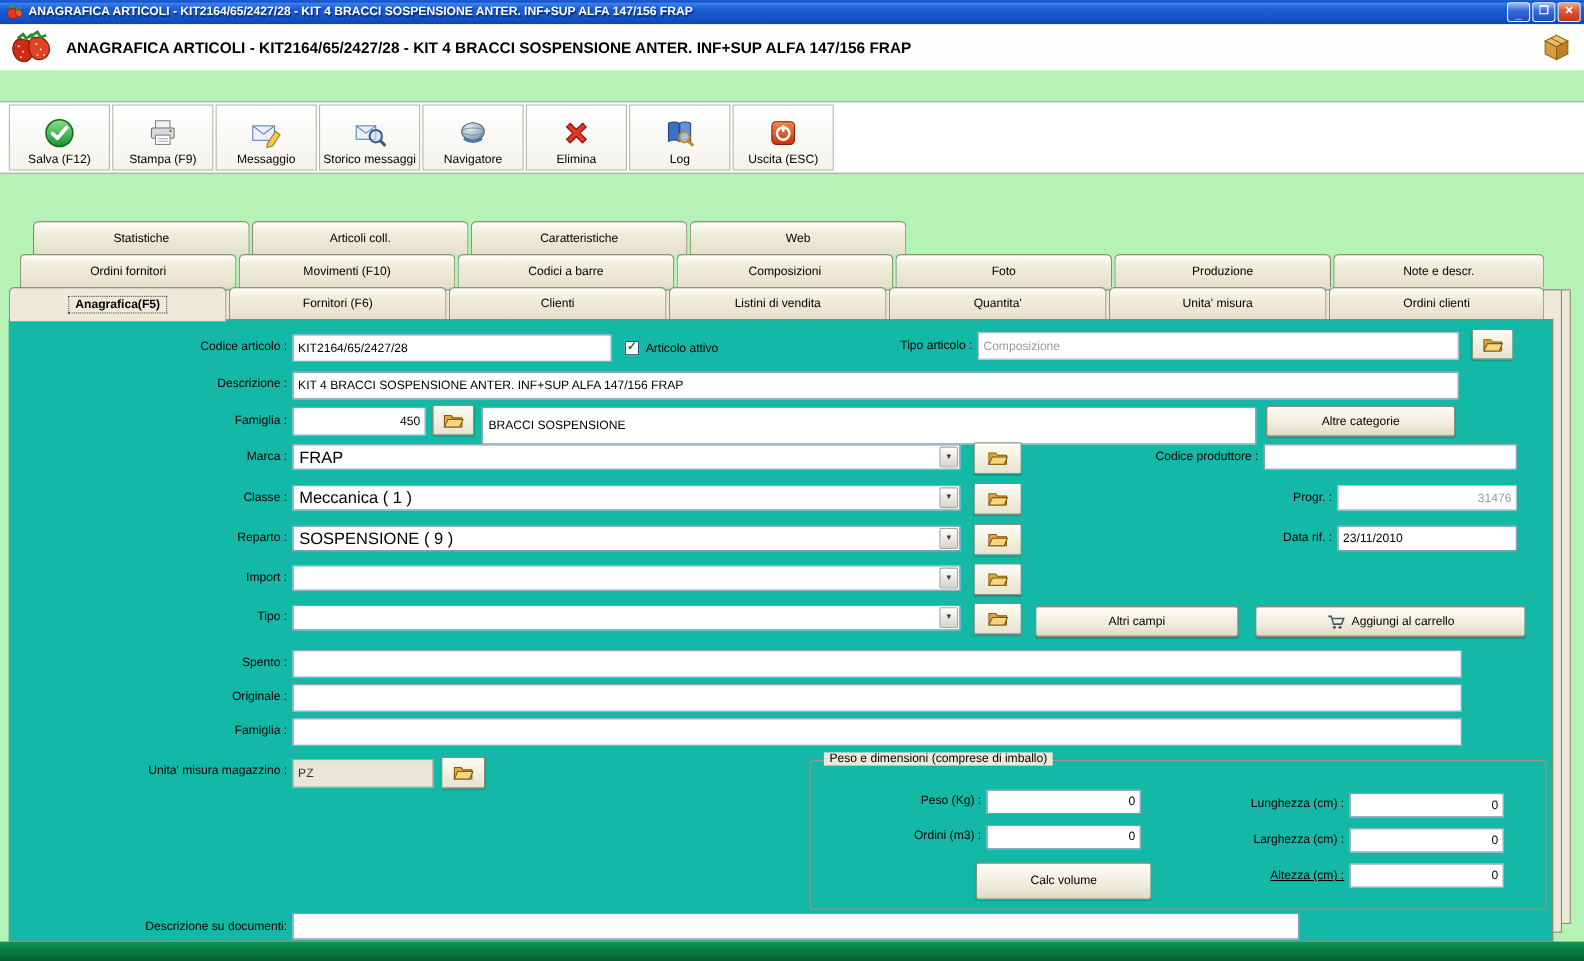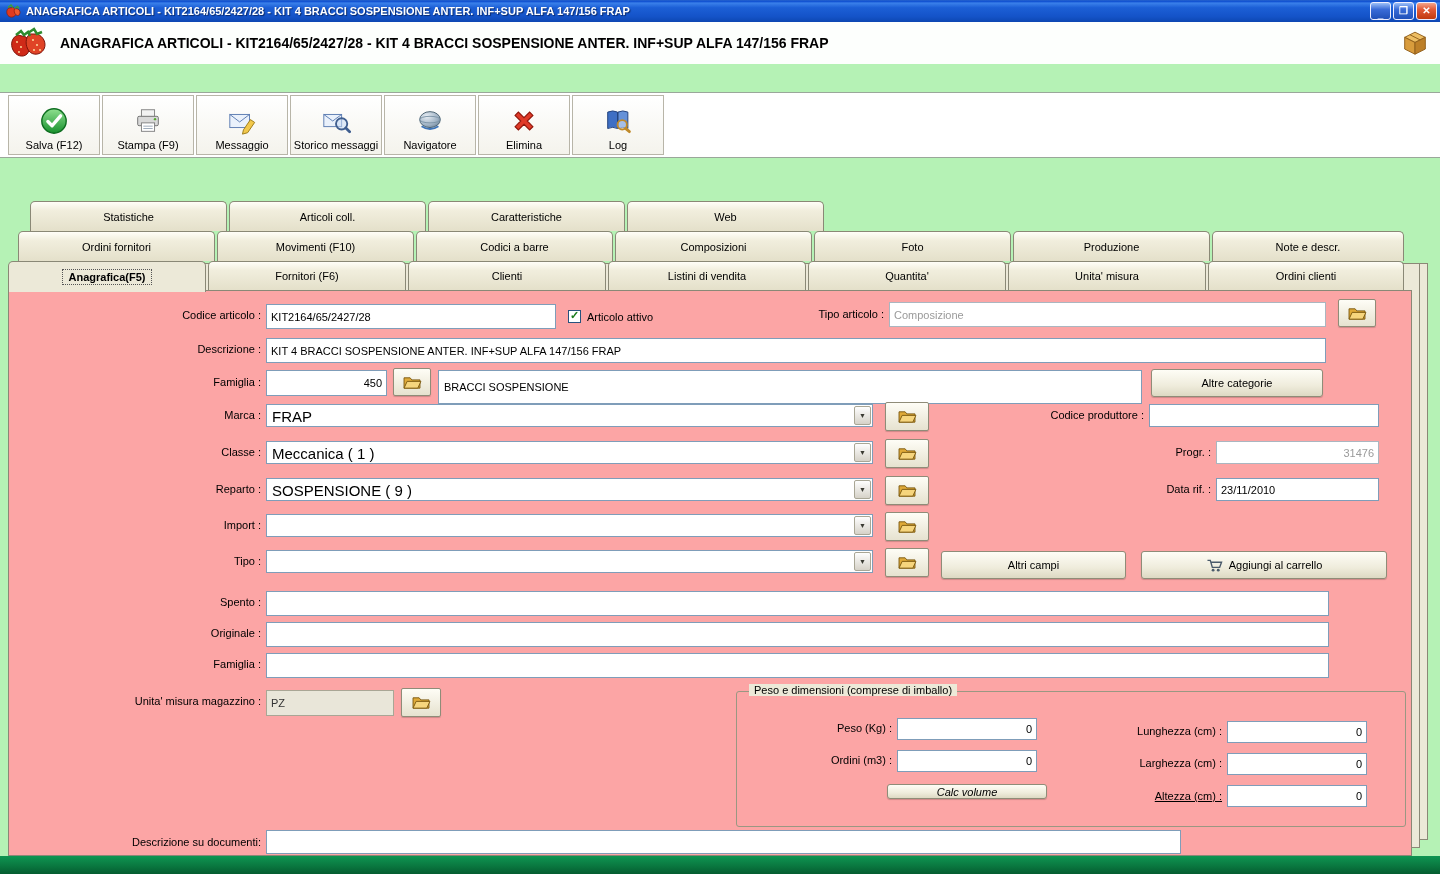--- a/index.html
+++ b/index.html
@@ -39,21 +39,21 @@
     border:1px solid #8a8876; border-bottom:none; border-radius:5px 5px 0 0;
     display:flex; align-items:center; justify-content:center; font-size:11px; white-space:nowrap; color:#000; }
   .row1 .tab, .row2 .tab { height:30px; }
   .row3 { z-index:4; }
   .row3 .tab { height:29px; }
   .row3 .tab.active { height:31px; background:#ece9d8; font-weight:bold; }
   .tab.active .tablabel { outline:1px dotted #555; padding:1px 5px; }
 
   
   .stackpage { position:absolute; background:#ece9d8; border:1px solid #8a8876; z-index:0; }
-  .panel { position:absolute; left:8px; top:290px; width:1404px; height:566px; background:#fca5a5; border:1px solid #8a8876; z-index:3; }
+  .panel { position:absolute; left:8px; top:290px; width:1404px; height:566px; background:#14b8a6; border:1px solid #8a8876; z-index:3; }
 
   
   .lbl { position:absolute; text-align:right; font-size:11px; color:#000; white-space:nowrap; line-height:13px; }
   .lbl-left { position:absolute; text-align:left; font-size:11px; color:#000; white-space:nowrap; line-height:13px; }
   .inp { position:absolute; border:1px solid #7f9db9; background:#fff; font-family:"Liberation Sans",sans-serif; font-size:11px; color:#000; padding:0 4px; }
   .inp.right { text-align:right; }
   .inp.disabled { color:#9a9a9a; border-color:#aab6c0; }
   .inp.tanfield { background:#e9e6d9; border-color:#a9a695; color:#333; }
   .namebox { position:absolute; background:#fff; border:1px solid #7f9db9; display:flex; align-items:center; padding:16px 5px; font-size:11px; color:#000; }
   .combo { position:absolute; border:1px solid #7f9db9; background:#fff; }
@@ -192,20 +192,34 @@
       </div>
       <div class="tbtn">
         <svg viewBox="0 0 32 32" width="30" height="30">
           <path d="M5 6.5 q5.5 -2.5 10.5 0 V24 q-5 -2.5 -10.5 0 Z" fill="#3f6fc4" stroke="#1f3f7a"></path>
           <path d="M16 6.5 q5 -2.5 10.5 0 V24 q-5.5 -2.5 -10.5 0 Z" fill="#6591d8" stroke="#1f3f7a"></path>
           <circle cx="20.5" cy="20" r="5" fill="rgba(230,238,250,0.5)" stroke="#c08a2a" stroke-width="2"></circle>
           <path d="M24 23.8 l4.2 3.6" stroke="#c08a2a" stroke-width="3" stroke-linecap="round"></path>
         </svg>
         <span class="tlabel">Log</span>
       </div>
+      <div class="tbtn">
+        <svg viewBox="0 0 32 32" width="30" height="30">
+          <defs>
+              <linearGradient id="gexit" x1="0" y1="0" x2="0" y2="1">
+                <stop offset="0" stop-color="#f08a4a"></stop>
+                <stop offset="1" stop-color="#c8330a"></stop>
+              </linearGradient>
+            </defs>
+          <rect x="5" y="5" width="22" height="22" rx="4" fill="url(#gexit)" stroke="#7a2000"></rect>
+          <circle cx="16" cy="16.5" r="6" fill="none" stroke="#ffffff" stroke-width="2.4"></circle>
+          <rect x="14.8" y="8.5" width="2.4" height="6.5" rx="1.2" fill="#ffffff"></rect>
+        </svg>
+        <span class="tlabel">Uscita (ESC)</span>
+      </div>
     </div>
   </div>
 
   <div class="tabrow row1" style="left:30px;top:201px;justify-content:flex-end;">
     <div class="tab" style="width:197px">
         <span class="tablabel">Statistiche</span>
       </div>
     <div class="tab" style="width:197px">
         <span class="tablabel">Articoli coll.</span>
       </div>
@@ -380,21 +394,21 @@
           <path d="M1.5 14 L4.8 6.8 H19.5 L16.2 14 Z" fill="#f6d57d" stroke="#7c5a10"></path>
         </svg>
     </div>
 
     <div class="groupbox" style="left:727px;top:400px;width:670px;height:136px;">
       <span class="legend">Peso e dimensioni (comprese di imballo)</span>
       <div class="lbl" style="left:25px;top:30px;width:130px;">Peso (Kg) :</div>
       <input class="inp right" style="left: 160px; top: 26px; width: 140px; height: 22px;" value="0">
       <div class="lbl" style="left:25px;top:62px;width:130px;">Ordini (m3) :</div>
       <input class="inp right" style="left: 160px; top: 58px; width: 140px; height: 22px;" value="0">
-      <div class="btn" style="left:150px;top:92px;width:160px;height:15px;font-style:italic;">
+      <div class="btn" style="left:150px;top:92px;width:160px;height:34px;">
           <span>Calc volume</span>
         </div>
       <div class="lbl" style="left:345px;top:33px;width:140px;">Lunghezza (cm) :</div>
       <input class="inp right" style="left: 490px; top: 29px; width: 140px; height: 22px;" value="0">
       <div class="lbl" style="left:345px;top:65px;width:140px;">Larghezza (cm) :</div>
       <input class="inp right" style="left: 490px; top: 61px; width: 140px; height: 22px;" value="0">
       <div class="lbl" style="left:345px;top:98px;width:140px;text-decoration:underline;">Altezza (cm) :</div>
       <input class="inp right" style="left: 490px; top: 93px; width: 140px; height: 22px;" value="0">
     </div>
 

